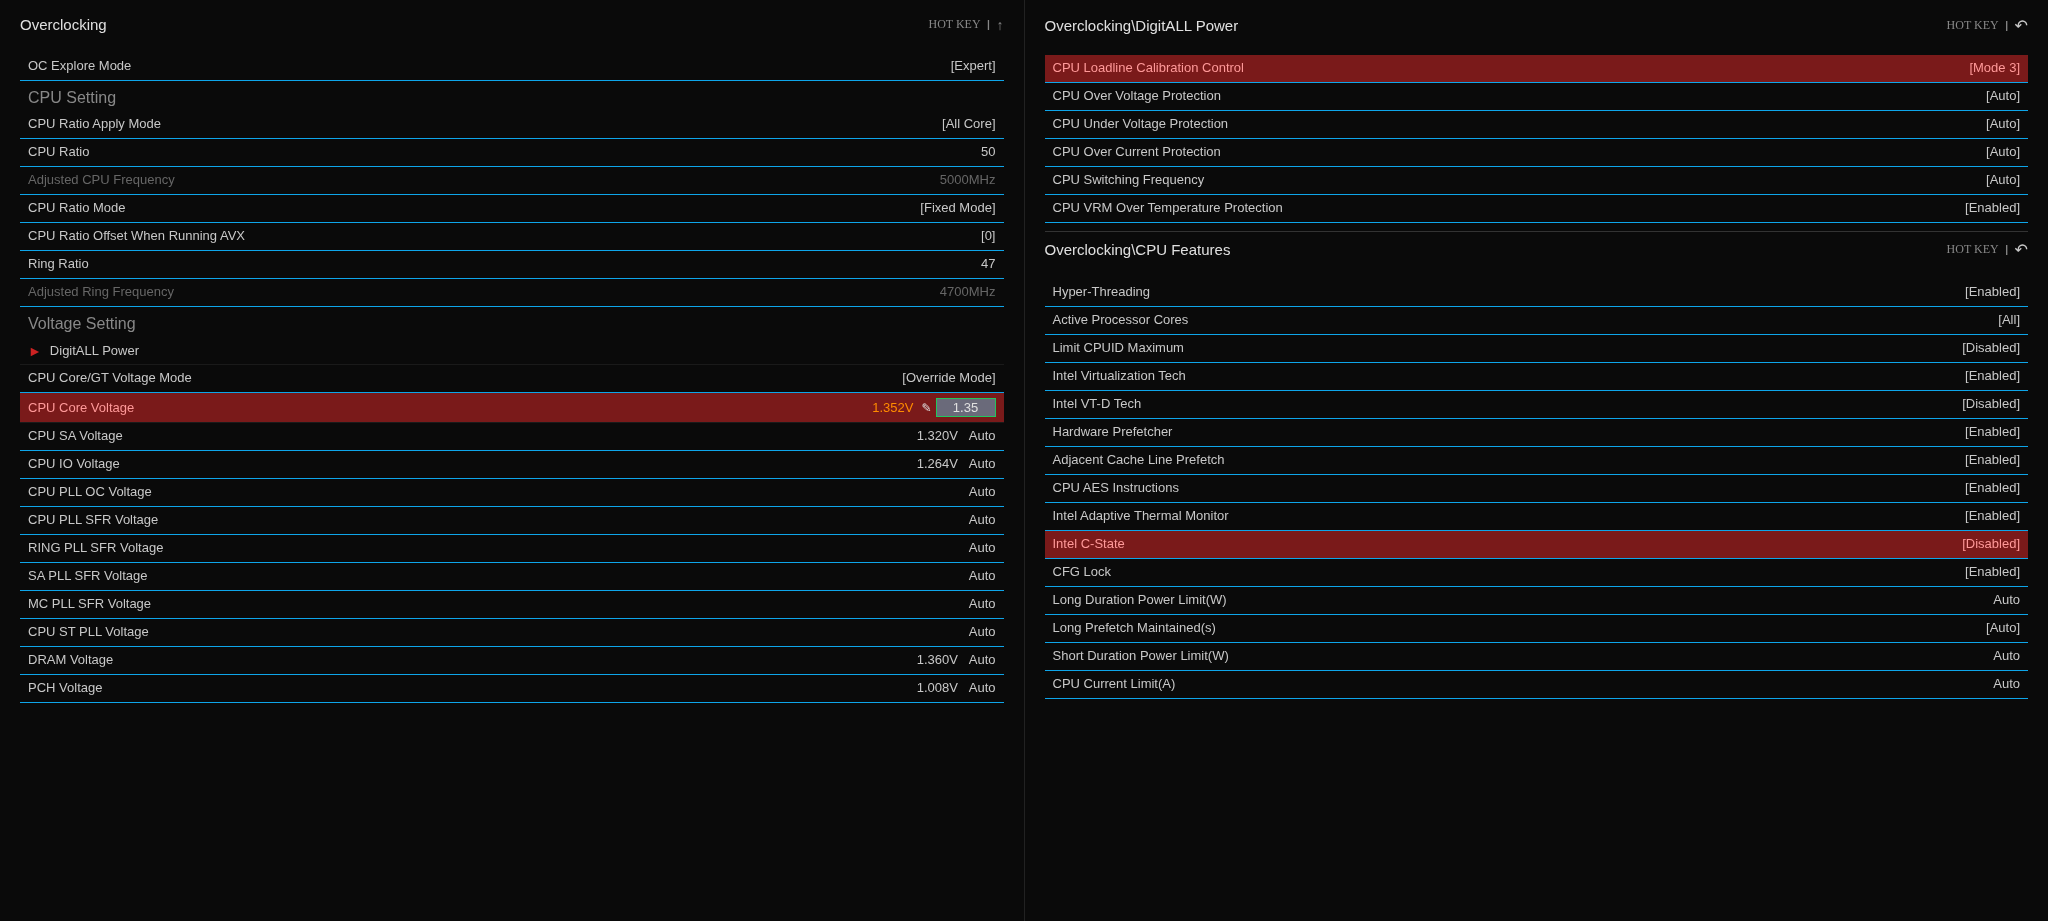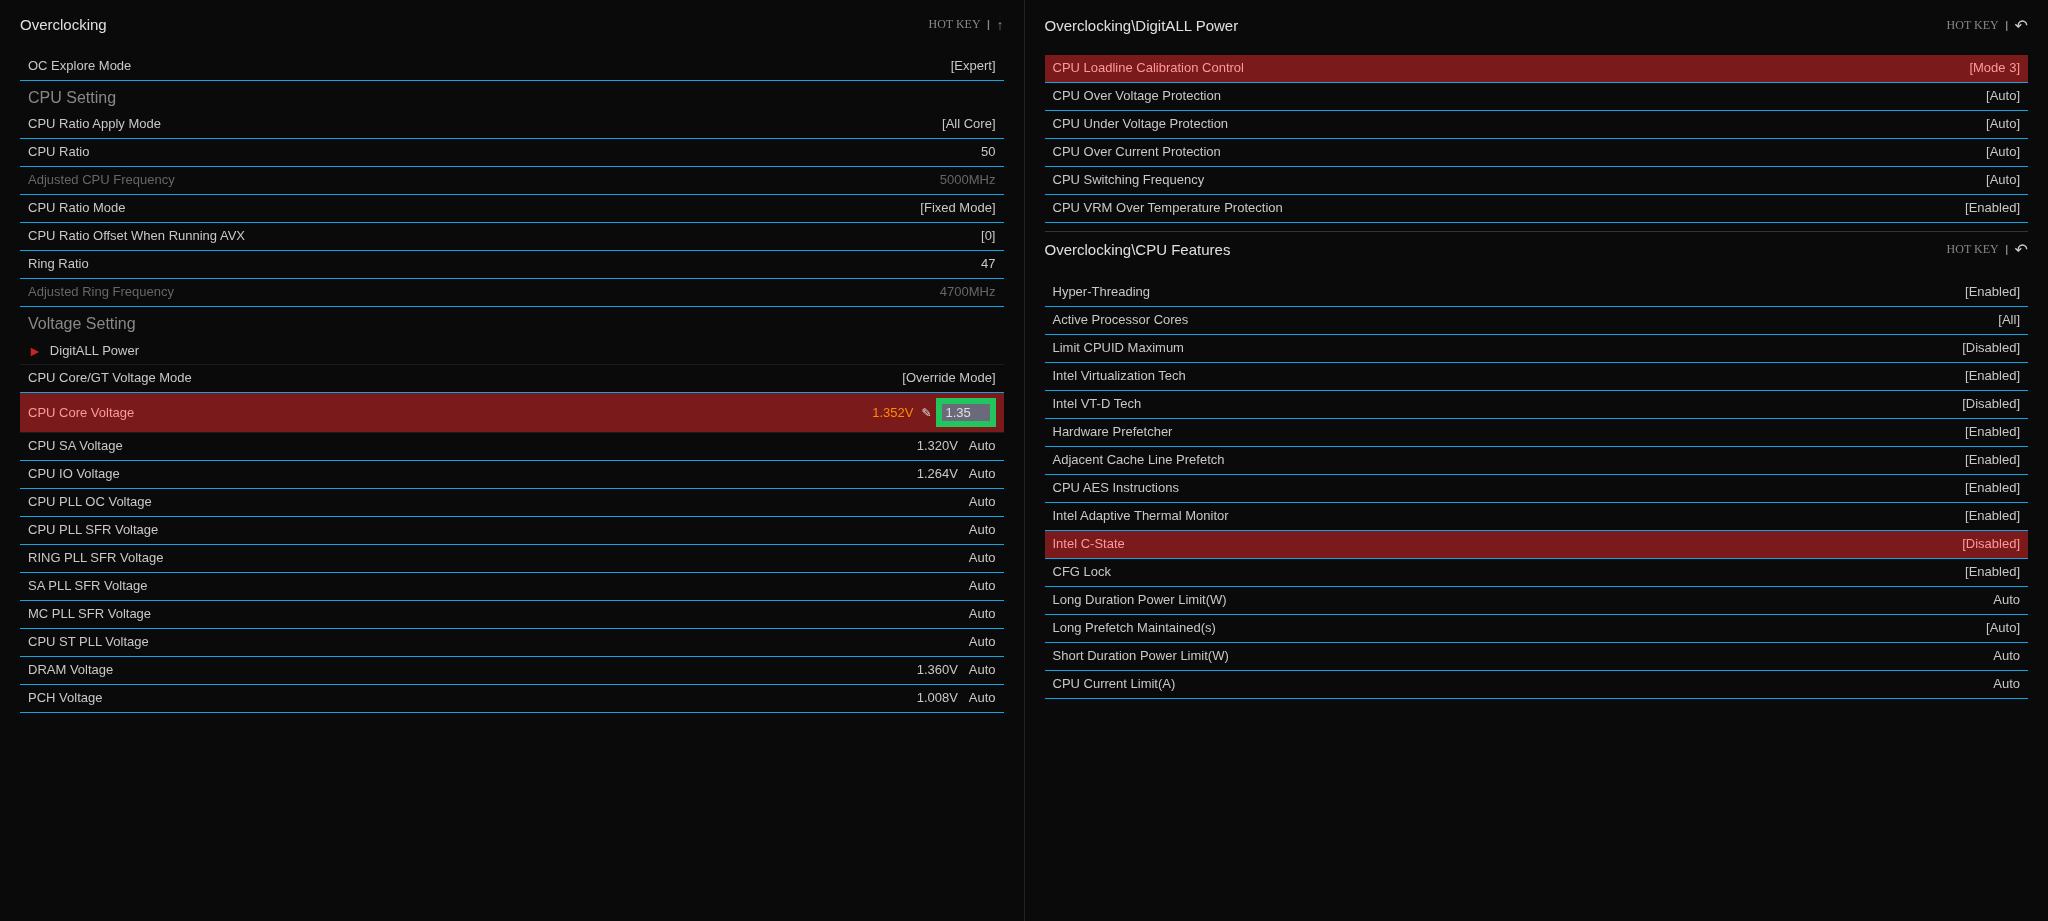--- a/index.html
+++ b/index.html
@@ -97,25 +97,26 @@
       align-items: center;
       gap: 4px;
     }
     .edit-icon {
       color: #e0e0e0;
       font-size: 12px;
     }
     .cpu-core-input {
       background: #6a6a7a;
       color: #e0e0e0;
-      border: 6px solid #22c55e;
+      border: 1px solid #22c55e;
       padding: 1px 4px;
       font-size: 13px;
       width: 60px;
       outline: none;
+      text-align: center;
     }
     .divider-line {
       border: none;
       border-top: 1px solid #333;
       margin: 8px 0;
     }
   </style>
 </head>
 <body>
 

